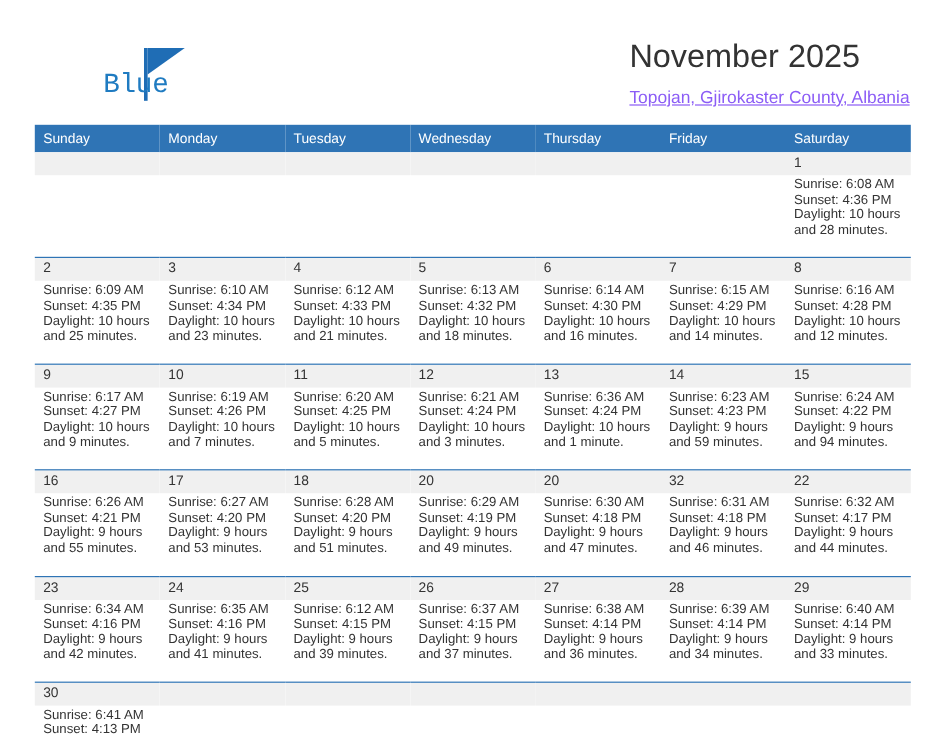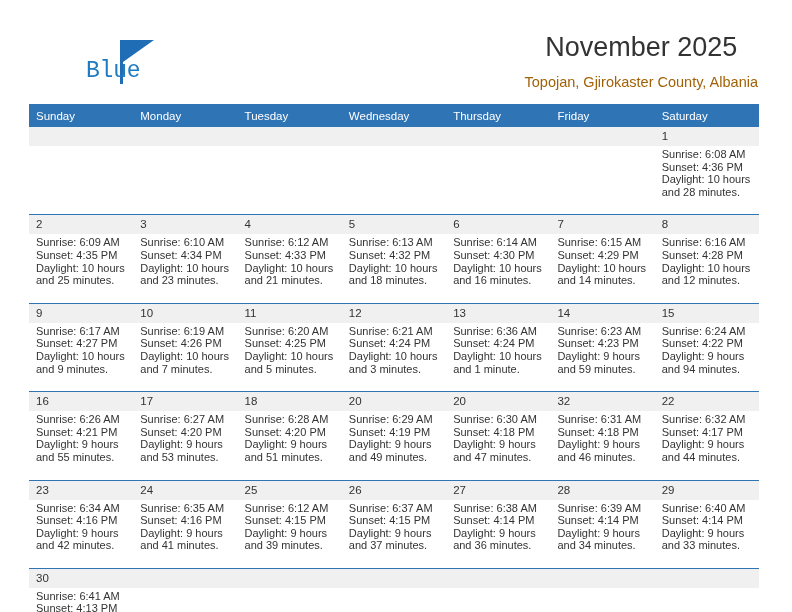--- a/index.html
+++ b/index.html
@@ -69,34 +69,35 @@
     top: 4px;
     width: 3px;
     height: 44px;
     background: #1f6db5;
   }
 
   .titles {
     position: absolute;
     right: 34px;
     top: 30px;
-    text-align: center;
+    text-align: left;
   }
   .cal-title {
     font-size: 27px;
     color: #333333;
     line-height: 34px;
     white-space: nowrap;
   }
   .cal-subtitle {
     font-size: 14.5px;
-    color: #a16207;
+    color: #8b5cf6;
     line-height: 22px;
     margin-top: 7px;
     white-space: nowrap;
+    text-decoration: underline;
   }
 
   
   .cal {
     position: absolute;
     left: 29px;
     top: 104px;
     width: 730px;
     border-collapse: collapse;
     table-layout: fixed;

